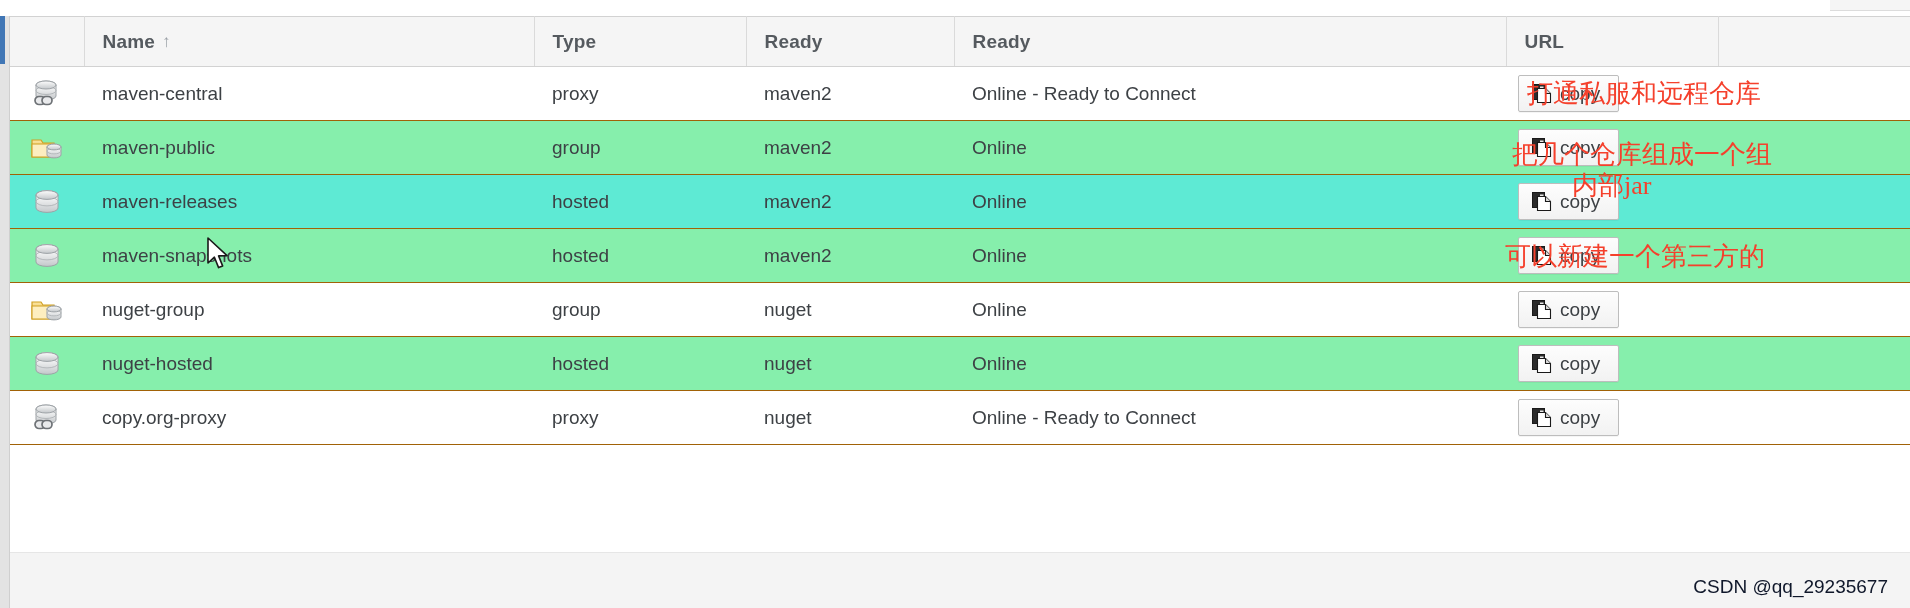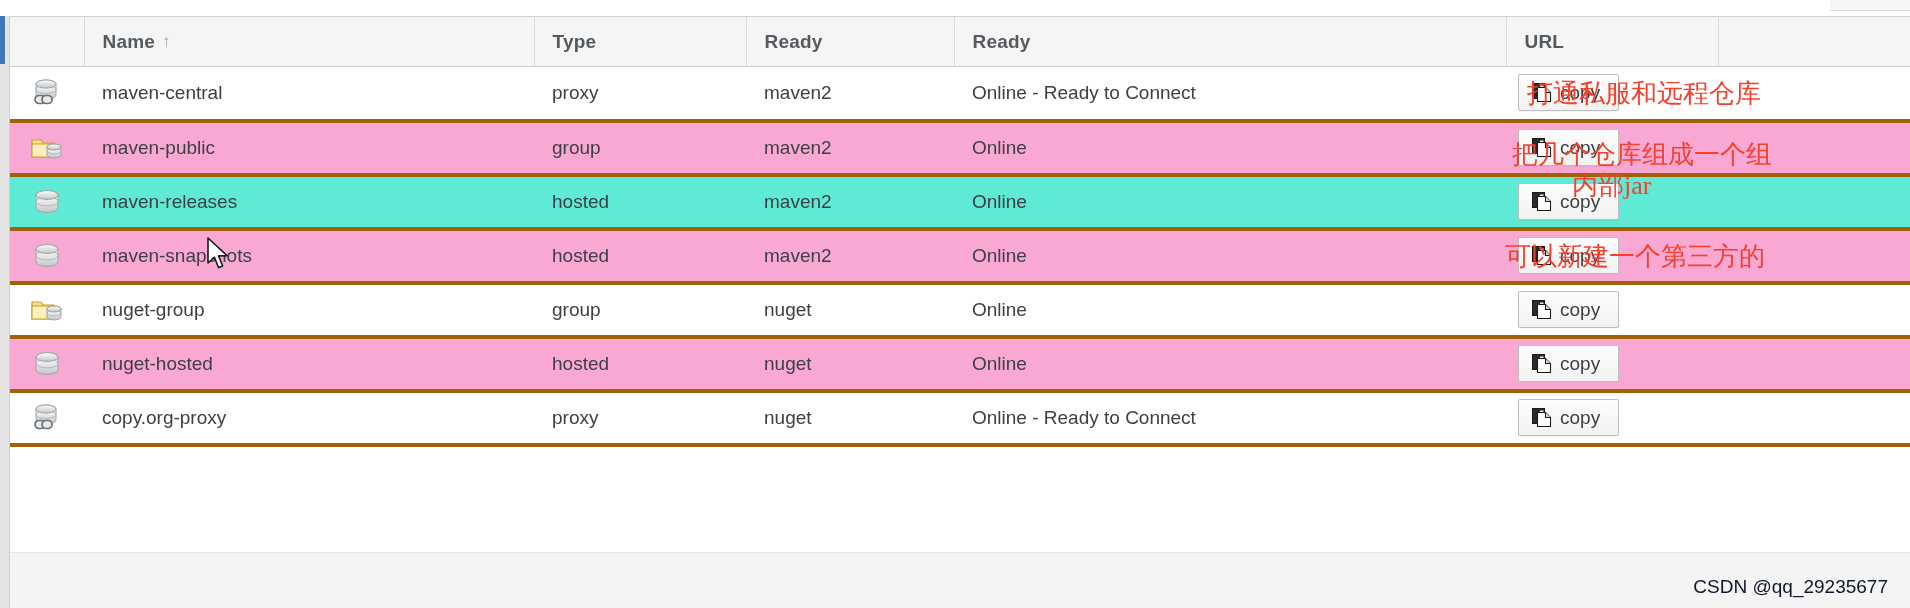--- a/index.html
+++ b/index.html
@@ -68,31 +68,31 @@
     display:inline-block;
     margin-left:7px;
     color:#9aa0a6;
     font-size:17px;
     line-height:1;
     vertical-align:1px;
   }
 
   tbody td{
     height:54px;
-    border-bottom:4px solid #a16207;
+    border-bottom:1px solid #a16207;
     padding:0 0 0 18px;
     color:#3d4145;
     font-size:19px;
     white-space:nowrap;
     overflow:hidden;
     box-sizing:border-box;
     vertical-align:middle;
   }
   tbody td.pad0{padding-left:0;text-align:center;}
-  tbody tr.alt td{background:#f9a8d4;}
+  tbody tr.alt td{background:#86efac;}
   tbody tr.white td{background:#ffffff;}
   tbody tr.hover td{background:#5eead4;}
 
   .filler td{
     height:60px;border-bottom:none;background:#ffffff;
   }
 
   
   .ico{display:inline-block;width:34px;height:28px;vertical-align:middle;}
 

